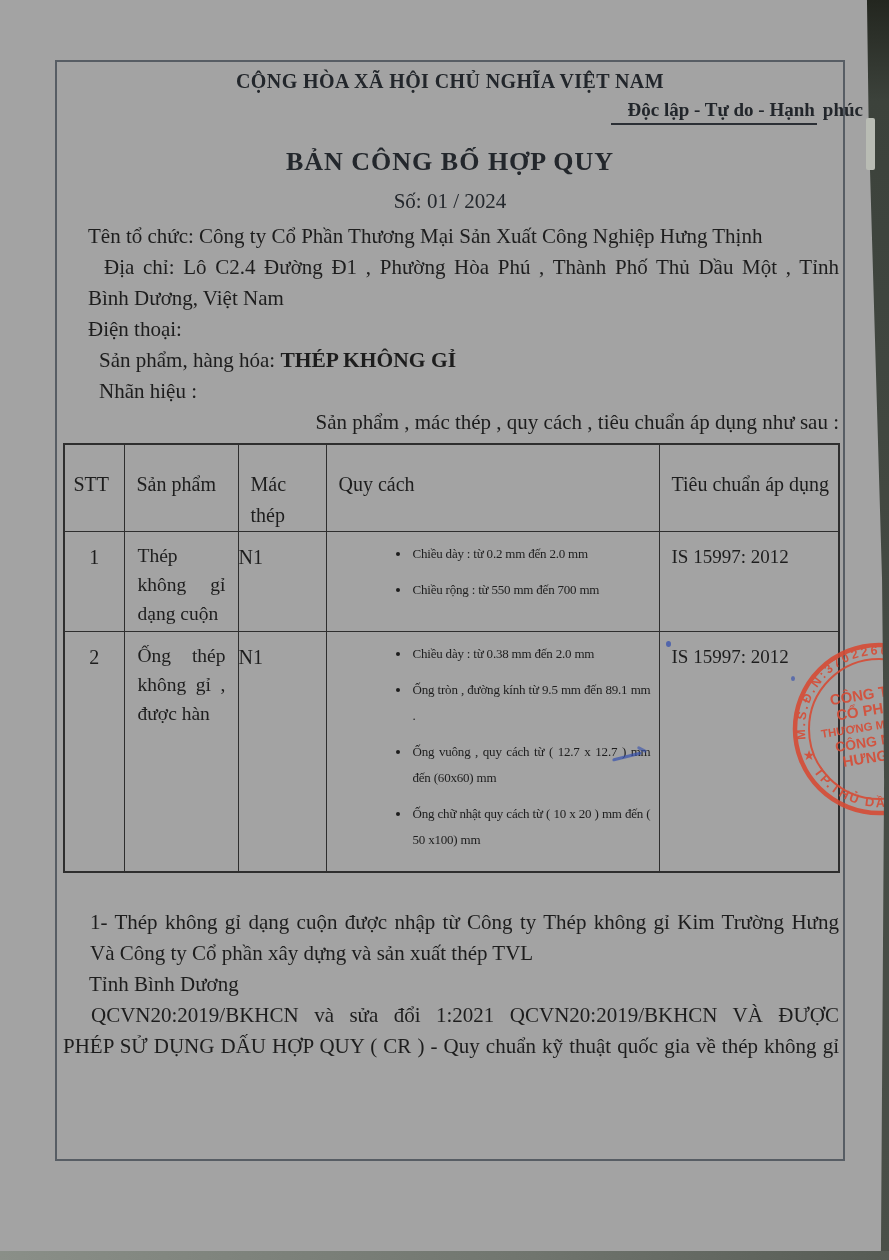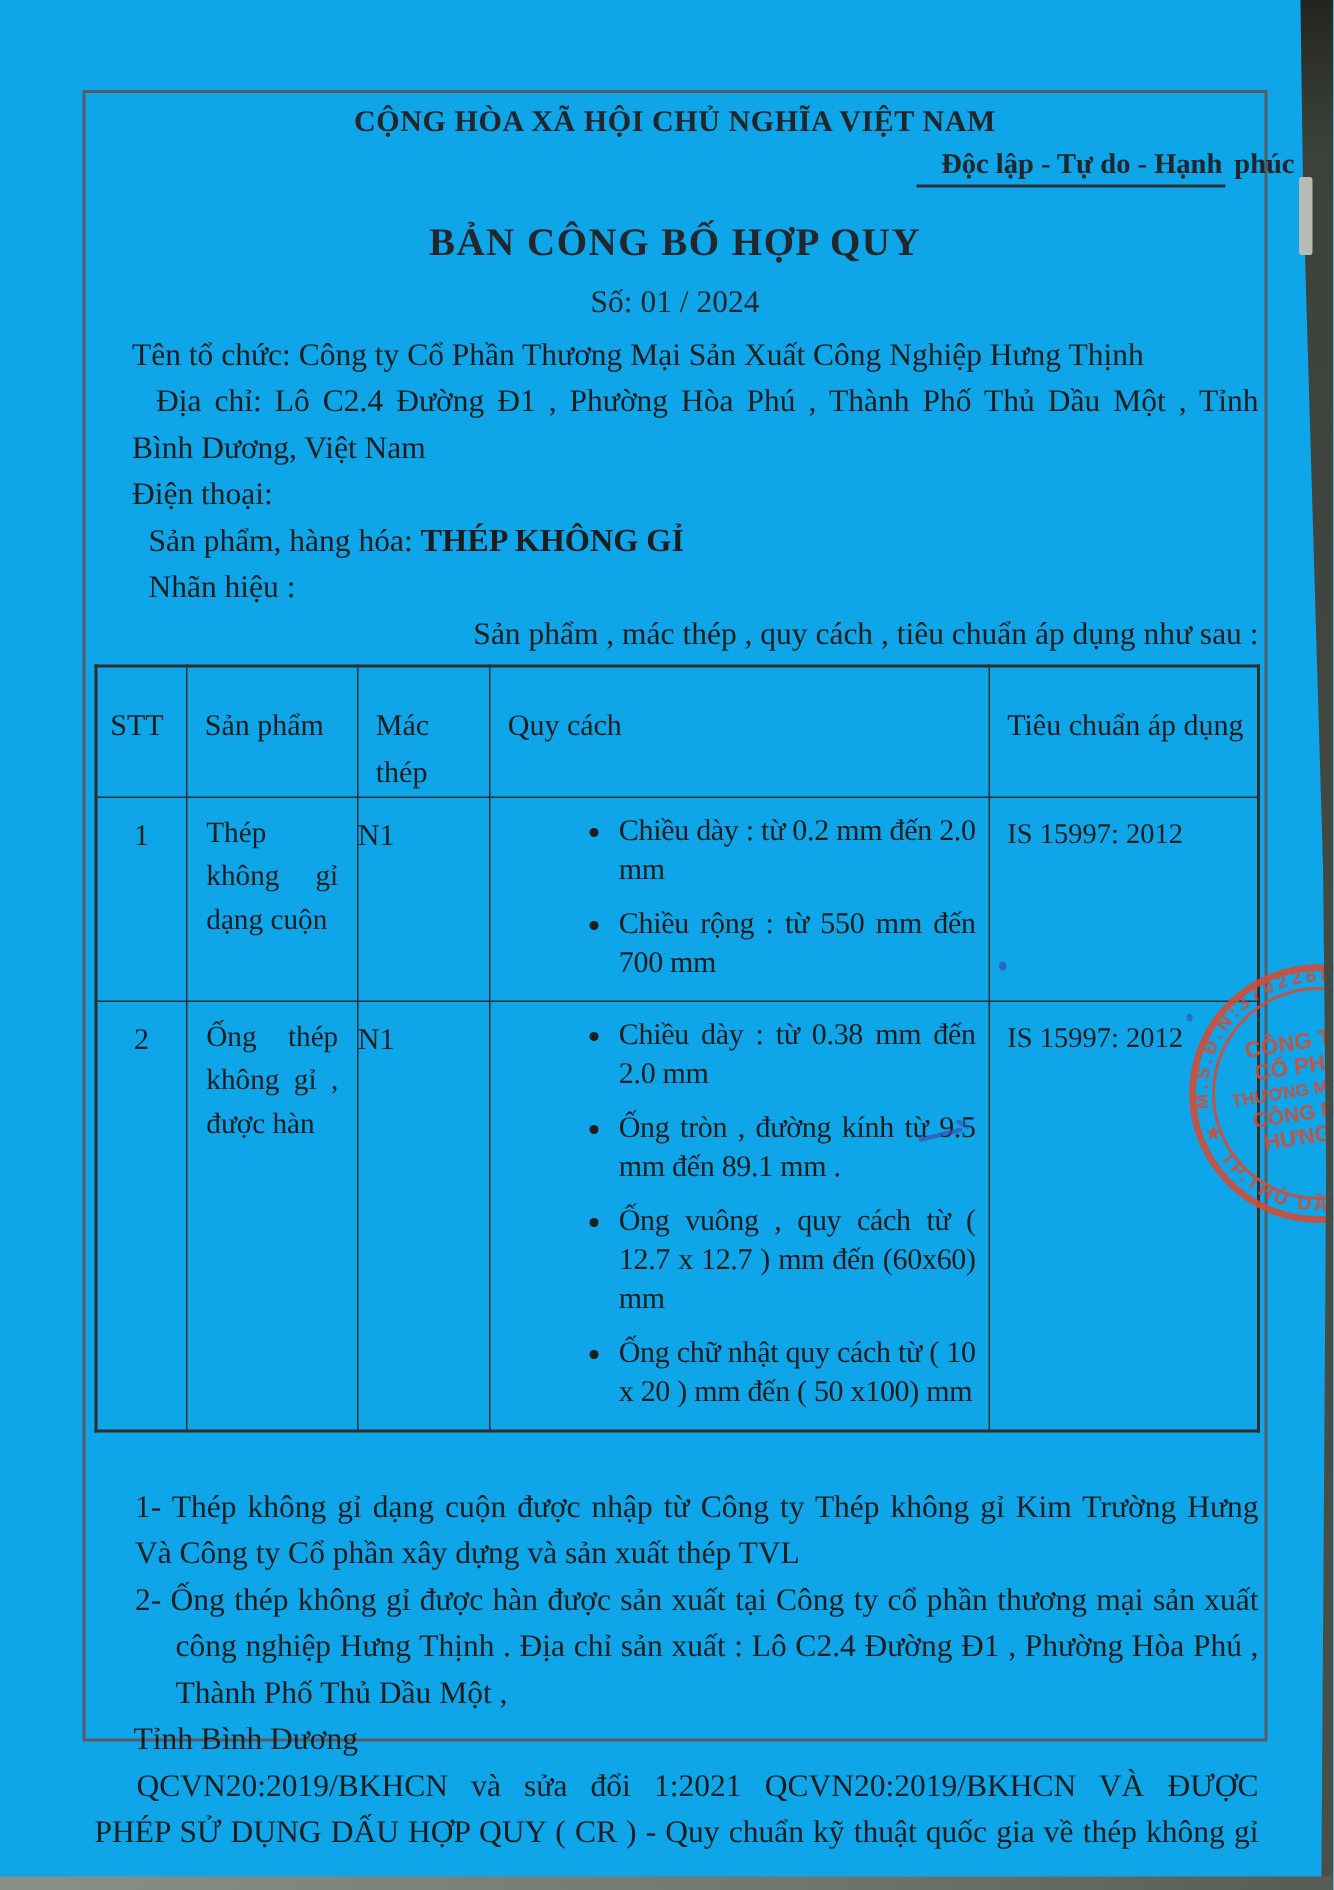--- a/index.html
+++ b/index.html
@@ -1,19 +1,19 @@
 <!DOCTYPE html>
 <html><head>
 <meta charset="utf-8">
 <style>
   * { margin:0; padding:0; box-sizing:border-box; }
   body { background:#e8e8e6; font-family:"Liberation Serif","DejaVu Serif",serif; }
   #page {
     position:relative; width:889px; height:1260px; margin:0 auto;
-    background:#0ea5e9; overflow:hidden; color:#1c1c1c;
+    background:#a3a3a3; overflow:hidden; color:#1c1c1c;
   }
   .frame {
     position:absolute; left:55px; top:60px; width:790px; height:1101px;
     border:2px solid #575d64;
   }
   
   .national-title {
     position:absolute; left:55px; top:70px; width:790px; text-align:center;
     font-size:20px; font-weight:bold; letter-spacing:.4px; color:#22262b;
   }
@@ -55,21 +55,21 @@
   }
   col.c1{width:60px} col.c2{width:114px} col.c3{width:88px} col.c4{width:333px} col.c5{width:180px}
   table.spec th { height:42px; font-size:20px; text-align:left; padding:24px 6px 0 12px; }
   table.spec th.center { text-align:center; padding-left:0; }
   td.stt { text-align:center; font-size:20px; padding-top:10px; }
   td.sp  { font-size:19.5px; line-height:29px; text-align:justify; padding:9px 12px 0 13px; }
   td.mac { text-align:left; font-size:20px; padding-top:10px; }
   td.std { font-size:19px; padding:9px 6px 0 12px; }
   td.qc ul { margin:0; padding:9px 8px 2px 84px; list-style:disc; }
   td.qc li {
-    font-size:20px; line-height:26px; letter-spacing:-0.2px;
+    font-size:13px; line-height:26px; letter-spacing:-0.2px;
     text-align:justify; margin-bottom:10px; padding-left:2px;
   }
   tr.r1 td { height:100px; }
   tr.r2 td { height:240px; }
   
   .notes { margin-top:34px; }
   .notes span.ln { display:block; }
   .just { text-align:justify; text-align-last:justify; }
   .p-note1 { padding-left:27px; }
   .p-note2 { padding-left:54px; }
@@ -171,25 +171,20 @@
         <td class="std">IS 15997: 2012</td>
       </tr>
     </tbody>
       </table>
 
     <div class="notes">
       <p class="p-note1">
         <span class="ln just">1- Thép không gỉ dạng cuộn được nhập từ Công ty Thép không gỉ Kim Trường Hưng</span>
         <span class="ln">Và Công ty Cổ phần xây dựng và sản xuất thép TVL</span>
       </p>
-      <p class="p-note2">
-        <span class="ln just first">2- Ống thép không gỉ được hàn được sản xuất tại Công ty cổ phần thương mại sản xuất</span>
-        <span class="ln just">công nghiệp Hưng Thịnh . Địa chỉ sản xuất : Lô C2.4 Đường Đ1 , Phường Hòa Phú ,</span>
-        <span class="ln">Thành Phố Thủ Dầu Một ,</span>
-      </p>
       <p class="p-province">Tỉnh Bình Dương</p>
       <p class="p-regulation">
         <span class="ln just first">QCVN20:2019/BKHCN và sửa đổi 1:2021 QCVN20:2019/BKHCN VÀ ĐƯỢC</span>
         <span class="ln just">PHÉP SỬ DỤNG DẤU HỢP QUY ( CR ) -  Quy chuẩn kỹ thuật quốc gia về thép không gỉ</span>
       </p>
     </div>
   </div>
 
   <svg class="stamp" viewBox="0 0 220 220">
     <g stroke="#d84a33" fill="none">

